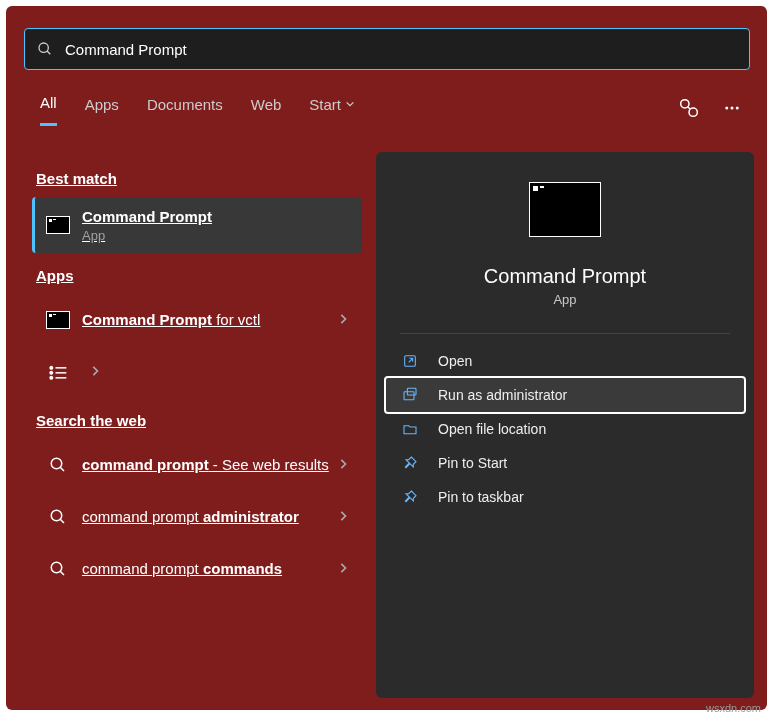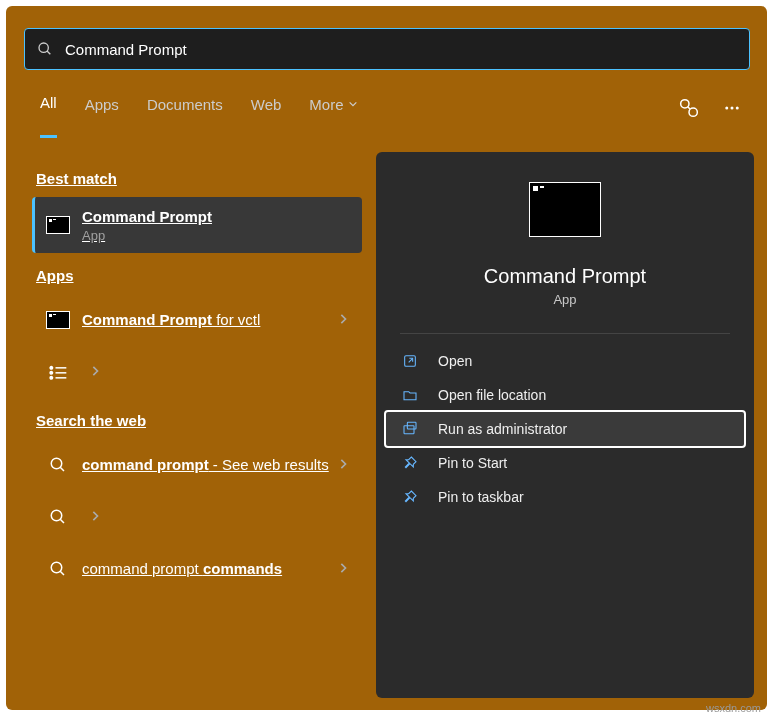--- a/index.html
+++ b/index.html
@@ -1,27 +1,27 @@
 <!DOCTYPE html>
 <html><head>
 <meta charset="utf-8">
 <style>
   * { margin: 0; padding: 0; box-sizing: border-box; font-family: "Segoe UI", -apple-system, sans-serif; }
   body { background: #fff; width: 773px; height: 716px; overflow: hidden; position: relative; }
   .watermark { position: absolute; bottom: 2px; right: 12px; font-size: 11px; color: #999; }
-  .panel { position: absolute; left: 6px; top: 6px; width: 761px; height: 704px; background: #a16207; color: #fff; border-radius: 6px; overflow: hidden; }
+  .panel { position: absolute; left: 6px; top: 6px; width: 761px; height: 704px; background: #7f1d1d; color: #fff; border-radius: 6px; overflow: hidden; }
 
   
   .search-box { position: absolute; left: 18px; top: 22px; width: 726px; height: 42px; border: 1.5px solid #4cc2ff; border-radius: 4px; display: flex; align-items: center; padding: 0 12px; background: #1e1e1e; }
   .search-box svg { width: 16px; height: 16px; stroke: #ccc; fill: none; stroke-width: 2; }
   .search-box .query { margin-left: 12px; font-size: 15px; color: #fff; }
 
   
   .tabs { position: absolute; left: 34px; top: 88px; display: flex; gap: 28px; align-items: center; }
-  .tabs .tab { font-size: 15px; color: #ccc; padding-bottom: 24px; cursor: pointer; }
+  .tabs .tab { font-size: 15px; color: #ccc; padding-bottom: 12px; cursor: pointer; }
   .tabs .tab.active { color: #fff; border-bottom: 3px solid #4cc2ff; }
   .tabs .more { display: flex; align-items: center; gap: 4px; }
 
   .tab-extras { position: absolute; right: 26px; top: 92px; display: flex; gap: 24px; align-items: center; }
   .tab-extras .iconbtn { color: #fff; cursor: pointer; }
 
   
   .left { position: absolute; left: 26px; top: 150px; width: 330px; text-decoration: underline; }
   .section-h { font-size: 15px; font-weight: 600; margin: 14px 4px 10px 4px; }
 
@@ -64,21 +64,21 @@
       </svg>
     <span class="query">Command Prompt</span>
   </div>
 
   <div class="tabs">
     <div class="tab active">All</div>
     <div class="tab">Apps</div>
     <div class="tab">Documents</div>
     <div class="tab">Web</div>
     <div class="tab more">
-      <span>More</span>
+      <span>Start</span>
       <svg width="10" height="10" viewBox="0 0 12 12" stroke="#ccc" fill="none" stroke-width="1.5">
           <polyline points="2,4 6,8 10,4"></polyline>
         </svg>
     </div>
   </div>
   <div class="tab-extras">
     <div class="iconbtn">
       <svg width="20" height="20" viewBox="0 0 24 24" stroke="#fff" fill="none" stroke-width="1.8">
           <circle cx="7" cy="7" r="5"></circle>
           <circle cx="17" cy="17" r="5"></circle>
@@ -153,20 +153,23 @@
           </svg></div>
     </div>
 
     <div class="item">
       <div class="thumb">
           <svg width="18" height="18" viewBox="0 0 24 24" stroke="#fff" fill="none" stroke-width="2">
             <circle cx="10" cy="10" r="7"></circle>
             <line x1="20" y1="20" x2="15" y2="15"></line>
           </svg>
         </div>
+      <div class="txt">
+        <div class="title"><span>command prompt </span><span class="bold">administrator</span></div>
+      </div>
       <div class="chev"><svg width="10" height="12" viewBox="0 0 12 12" stroke="#aaa" fill="none" stroke-width="2">
             <polyline points="4,1 9,6 4,11"></polyline>
           </svg></div>
     </div>
 
     <div class="item">
       <div class="thumb">
           <svg width="18" height="18" viewBox="0 0 24 24" stroke="#fff" fill="none" stroke-width="2">
             <circle cx="10" cy="10" r="7"></circle>
             <line x1="20" y1="20" x2="15" y2="15"></line>
@@ -189,35 +192,35 @@
     <div class="divider"></div>
     <div class="actions">
       <div class="action">
         <svg viewBox="0 0 24 24">
             <rect x="4" y="4" width="16" height="16" rx="2"></rect>
             <polyline points="10,14 16,8"></polyline>
             <polyline points="11,8 16,8 16,13"></polyline>
           </svg>
         <span>Open</span>
       </div>
-      <div class="action">
-        <svg viewBox="0 0 24 24">
-            <path d="M3 7 L3 19 L21 19 L21 9 L12 9 L10 7 Z"></path>
-          </svg>
-        <span>Open file location</span>
-      </div>
       <div class="action hl">
         <svg viewBox="0 0 24 24">
             <rect x="3" y="7" width="15" height="12" rx="1"></rect>
             <rect x="8" y="2" width="13" height="10" rx="1"></rect>
           </svg>
         <span>Run as administrator</span>
       </div>
       <div class="action">
         <svg viewBox="0 0 24 24">
+            <path d="M3 7 L3 19 L21 19 L21 9 L12 9 L10 7 Z"></path>
+          </svg>
+        <span>Open file location</span>
+      </div>
+      <div class="action">
+        <svg viewBox="0 0 24 24">
             <path d="M14 3 L21 10 L17 14 L17 18 L12 13 L6 19 L5 18 L11 12 L6 7 L10 7 Z"></path>
           </svg>
         <span>Pin to Start</span>
       </div>
       <div class="action">
         <svg viewBox="0 0 24 24">
             <path d="M14 3 L21 10 L17 14 L17 18 L12 13 L6 19 L5 18 L11 12 L6 7 L10 7 Z"></path>
           </svg>
         <span>Pin to taskbar</span>
       </div>

